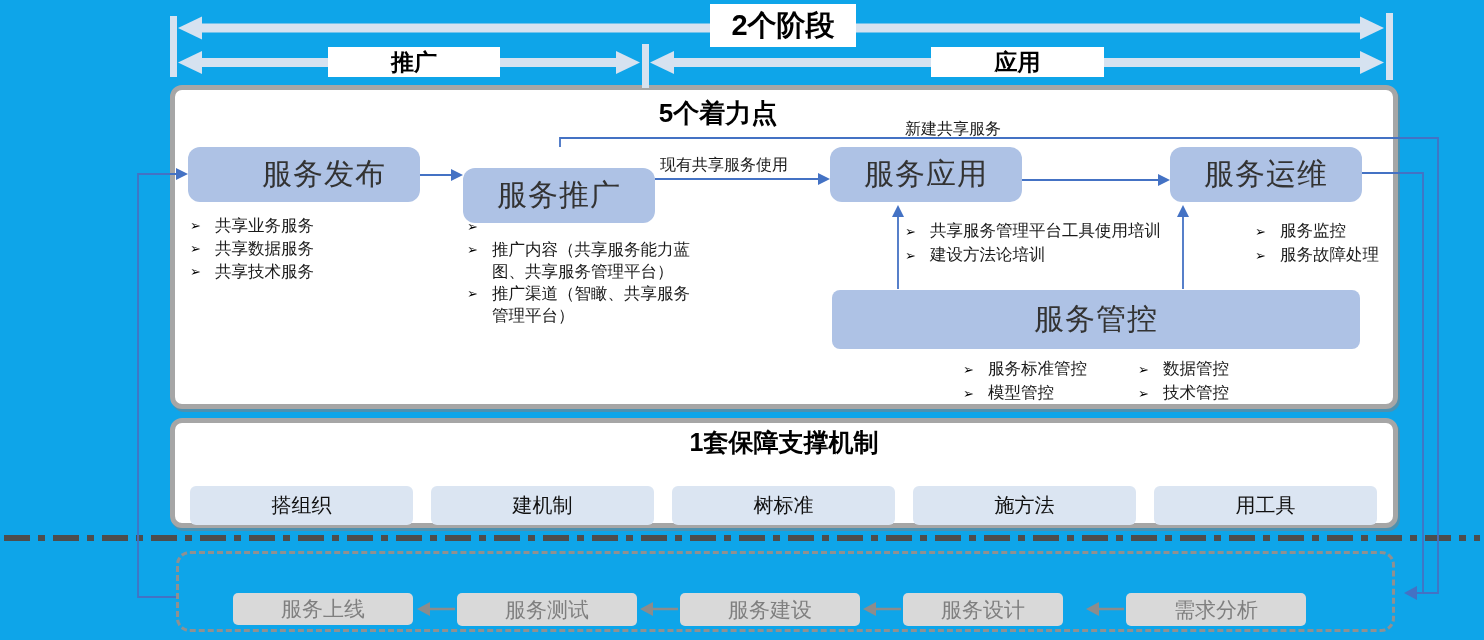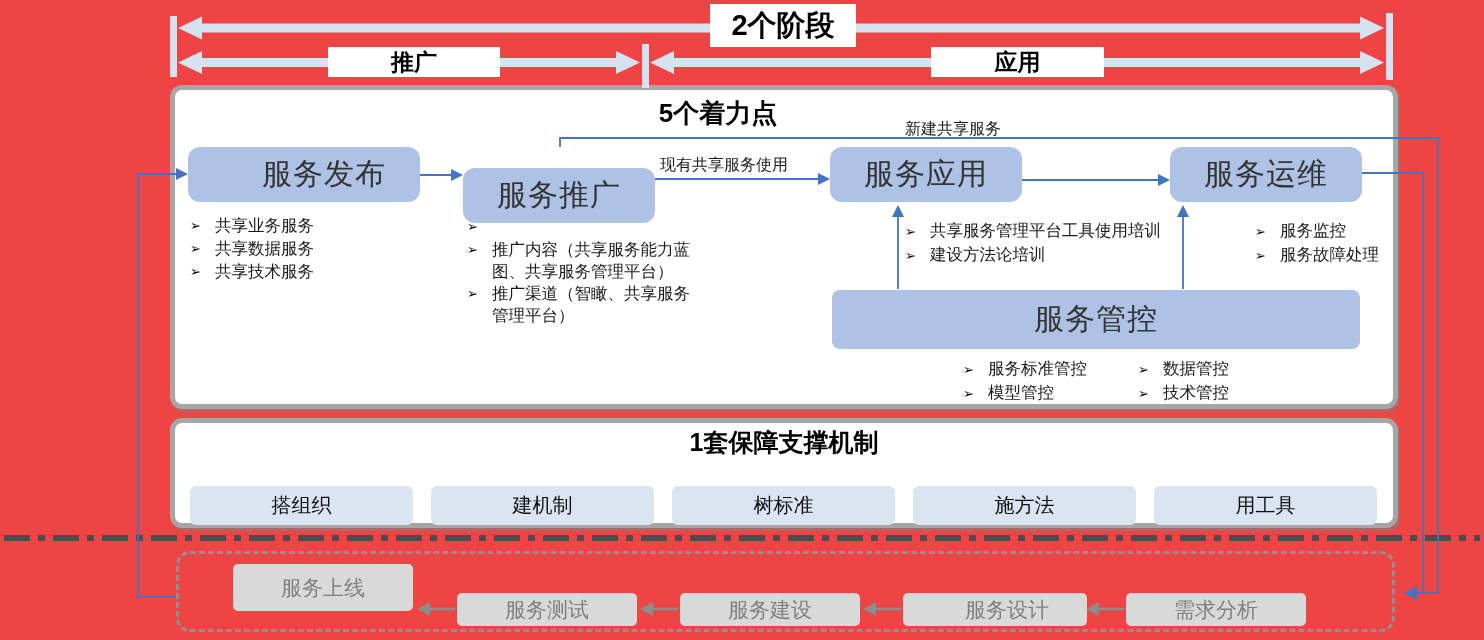--- a/index.html
+++ b/index.html
@@ -1,17 +1,17 @@
 <!DOCTYPE html>
 <html><head>
 <meta charset="utf-8">
 <style>
   html,body{margin:0;padding:0;background:#000;}
   #canvas{
-    position:relative;width:1484px;height:640px;background:#ef4444;overflow:hidden;
+    position:relative;width:1484px;height:640px;background:#0ea5e9;overflow:hidden;
     font-family:"Liberation Sans","DejaVu Sans",sans-serif;color:#1a1a1a;
   }
   
   .panel{
     position:absolute;background:#fff;border:5px solid #a6a6a6;border-radius:12px;
     box-shadow:2px 3px 0 rgba(130,130,130,.55);z-index:1;box-sizing:border-box;
   }
   
   #lines{position:absolute;left:0;top:0;z-index:2;pointer-events:none;}
   
@@ -197,19 +197,19 @@
       </div>
   </div>
 
   <div class="title" style="left:170px;top:426px;width:1228px;font-size:25px;">1套保障支撑机制</div>
   <div class="supbox" style="left:190px;top:470px;width:223px;height:39px;">搭组织</div>
   <div class="supbox" style="left:431px;top:470px;width:223px;height:39px;">建机制</div>
   <div class="supbox" style="left:672px;top:470px;width:223px;height:39px;">树标准</div>
   <div class="supbox" style="left:913px;top:470px;width:223px;height:39px;">施方法</div>
   <div class="supbox" style="left:1154px;top:470px;width:223px;height:39px;">用工具</div>
 
-  <div class="pipebox" style="left:233px;top:564px;width:180px;height:47px;text-align:center;">服务上线</div>
+  <div class="pipebox" style="left:233px;top:593px;width:180px;height:32px;text-align:center;">服务上线</div>
   <div class="pipebox" style="left:457px;top:593px;width:180px;height:33px;">服务测试</div>
   <div class="pipebox" style="left:680px;top:593px;width:180px;height:33px;">服务建设</div>
-  <div class="pipebox" style="left:903px;top:593px;width:160px;height:33px;padding-left:24px;">服务设计</div>
+  <div class="pipebox" style="left:903px;top:593px;width:160px;height:33px;">服务设计</div>
   <div class="pipebox" style="left:1126px;top:593px;width:180px;height:33px;">需求分析</div>
 
 </div>
 
 </body></html>

